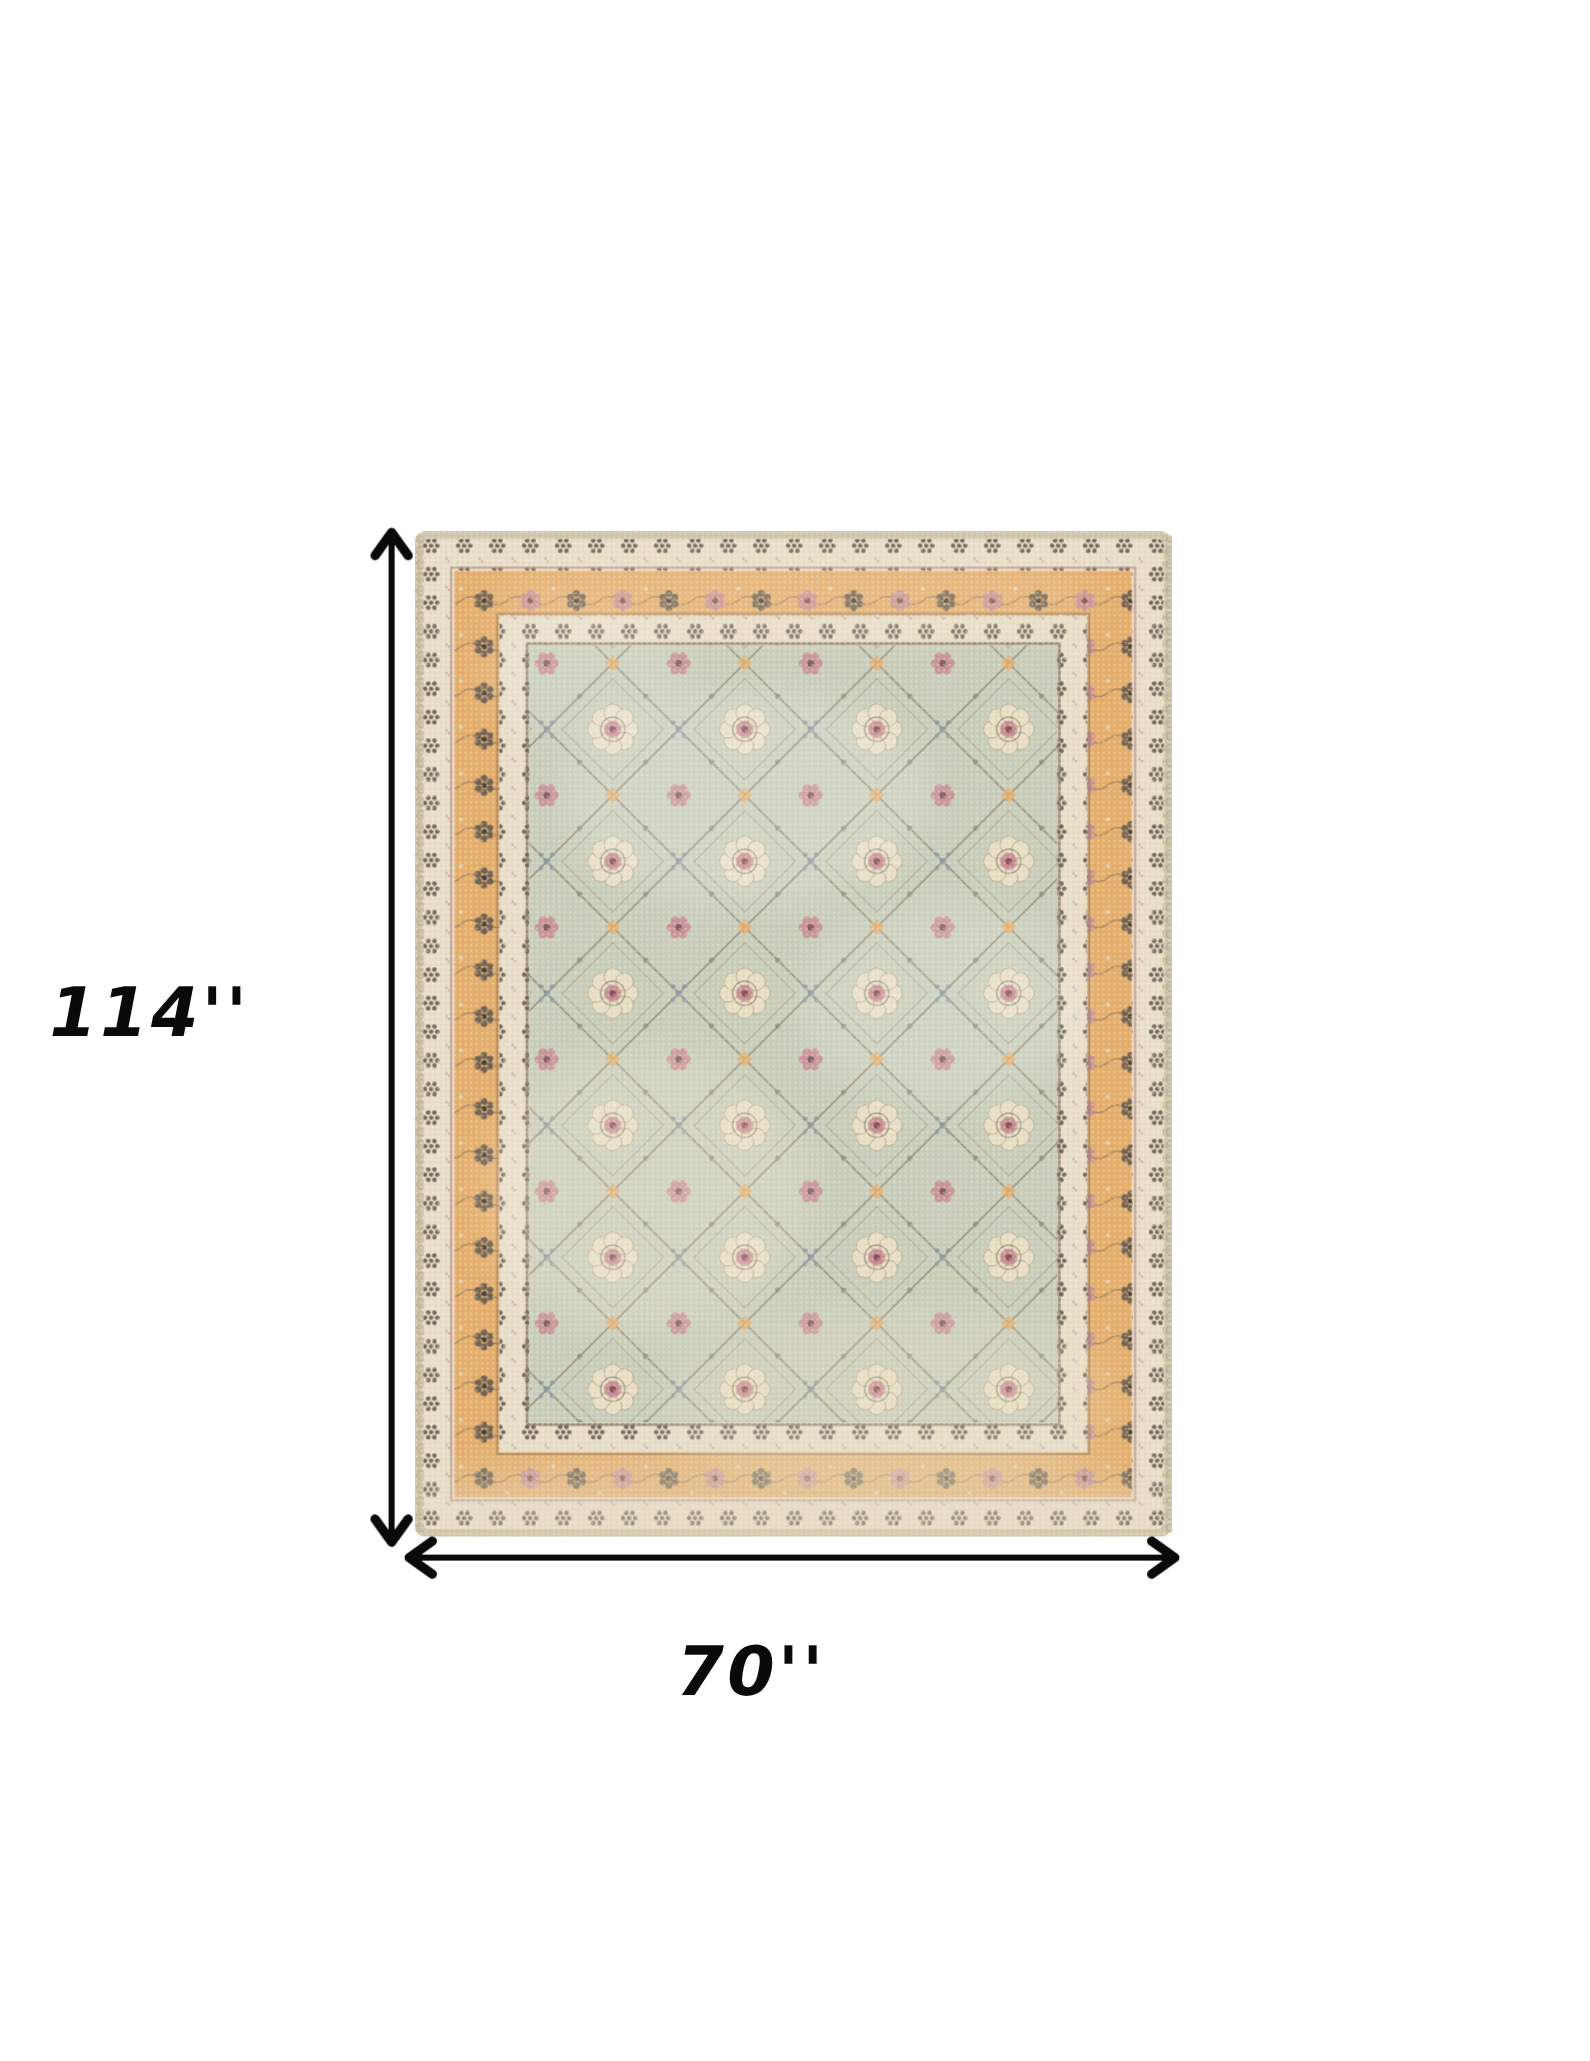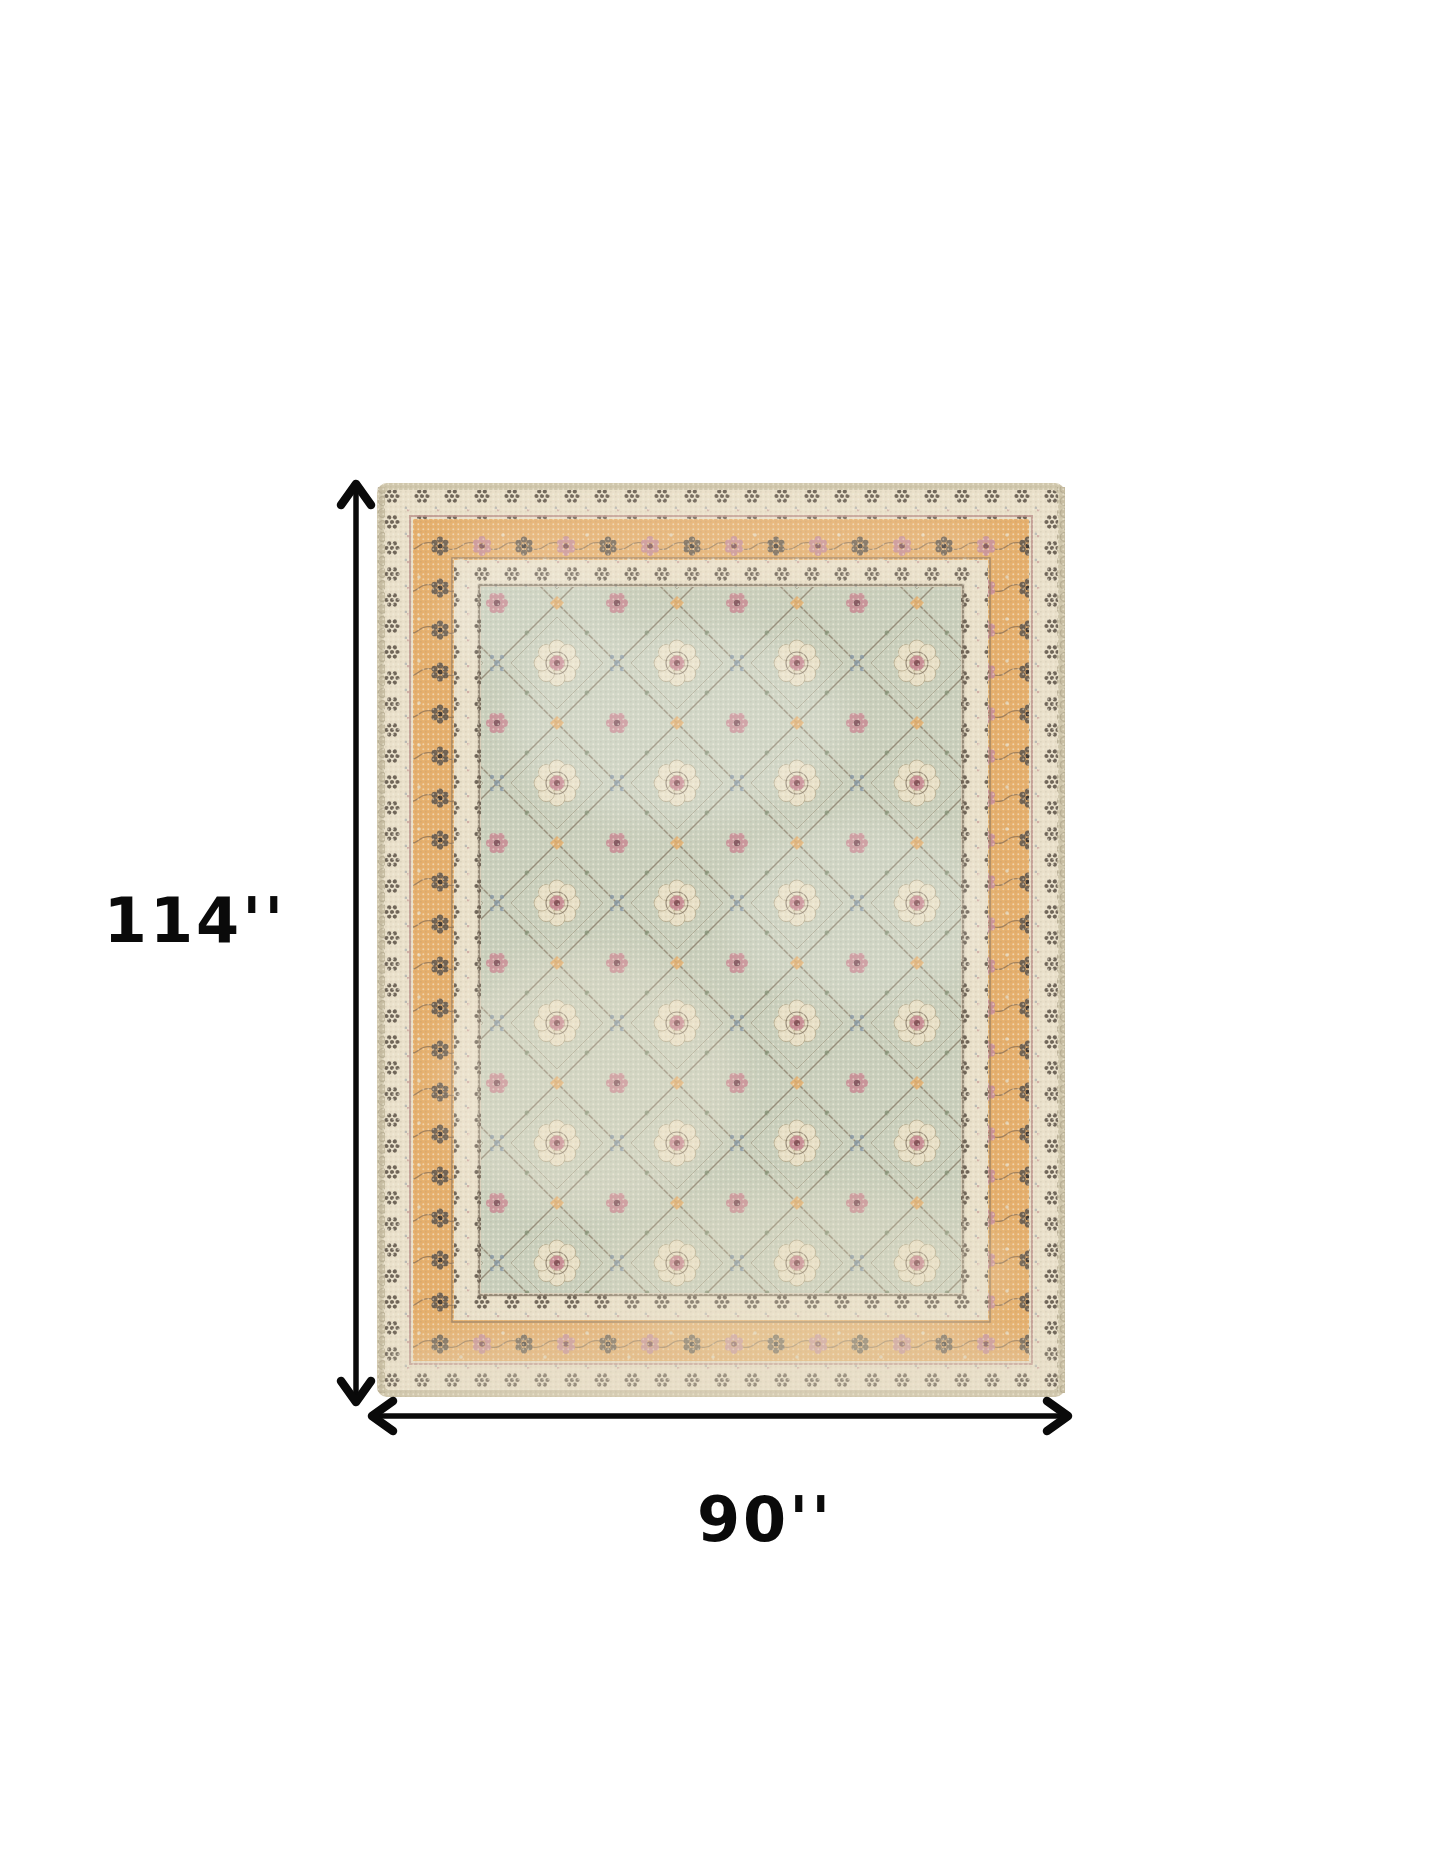--- a/index.html
+++ b/index.html
@@ -38,27 +38,27 @@
     stroke-linecap: round;
     stroke-linejoin: round;
   }
   .arrow .shaft { stroke-width: 5.5; }
   .arrow .head  { stroke-width: 8.5; }
   .v-arrow { left: 326px; top: 473px; }
   .h-arrow { left: 360px; top: 1386px; }
   .dim-label {
     position: absolute;
     width: 300px;
-    text-align: center;
     font-size: 62px;
     font-weight: 700;
     letter-spacing: 3px;
     line-height: 64px;
     color: var(--label-text, #0a0a0a);
     white-space: nowrap;
+    font-style: italic;
   }
   .height-label { left: 45px;  top: 889px; }
   .width-label  { left: 615px; top: 1488px; }
 </style>
 </head>
 <body>
 
 <div class="canvas">
 
   <figure class="rug" style="margin:0">
@@ -210,15 +210,15 @@
   </svg>
 
   <svg class="arrow h-arrow" width="715" height="60" viewBox="0 0 715 60">
     <line class="shaft" x1="14" y1="30" x2="706" y2="30"></line>
     <polyline class="head" points="33,15 12,30 33,45"></polyline>
     <polyline class="head" points="687,15 708,30 687,45"></polyline>
   </svg>
 
   <div class="dim-label height-label">114''</div>
 
-  <div class="dim-label width-label">90''</div>
+  <div class="dim-label width-label">70''</div>
 
 </div>
 
 </body></html>

